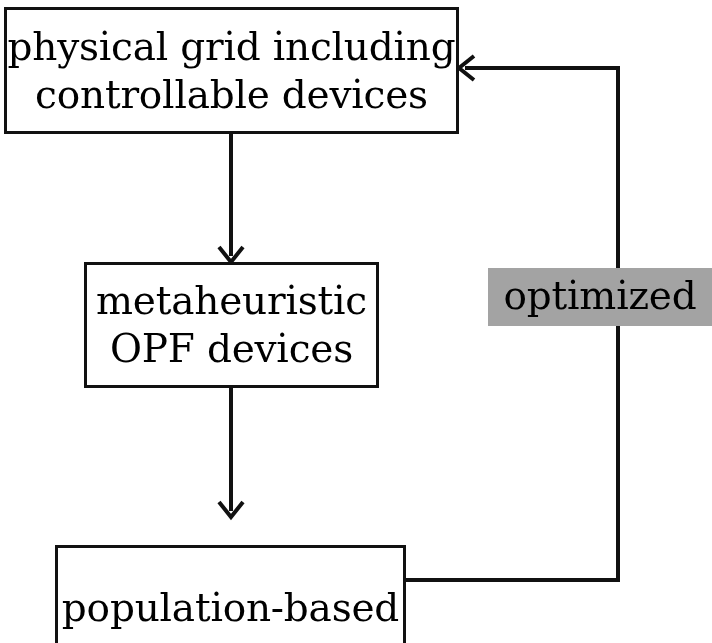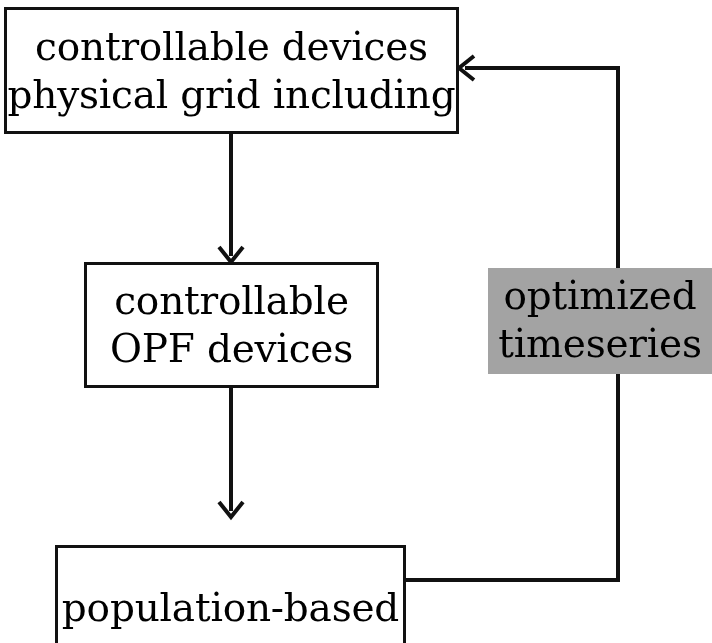--- a/index.html
+++ b/index.html
@@ -97,31 +97,30 @@
       <polyline points="219,502 231,517 243,502" fill="none" stroke="#111111" stroke-width="4" stroke-linecap="butt" stroke-linejoin="miter"></polyline>
     </g>
 
     <g>
       <polyline points="406,580 618,580 618,68 465,68" fill="none" stroke="#111111" stroke-width="4" stroke-linecap="butt" stroke-linejoin="miter"></polyline>
       <polyline points="474,56 459,68 474,80" fill="none" stroke="#111111" stroke-width="4" stroke-linecap="butt" stroke-linejoin="miter"></polyline>
     </g>
   </svg>
 
   <div class="node" id="node-grid">
+    <span class="line">physical grid including</span>
     <span class="line">controllable devices</span>
-    <span class="line">physical grid including</span>
   </div>
 
   <div class="node" id="node-opf">
-    <span class="line">controllable</span>
+    <span class="line">metaheuristic</span>
     <span class="line">OPF devices</span>
   </div>
 
   <div class="node" id="node-meta">
     <span class="line">population-based</span>
   </div>
 
   <div id="feedback-label">
     <span class="line">optimized</span>
-    <span class="line">timeseries</span>
   </div>
 
 </div>
 
 </body></html>

